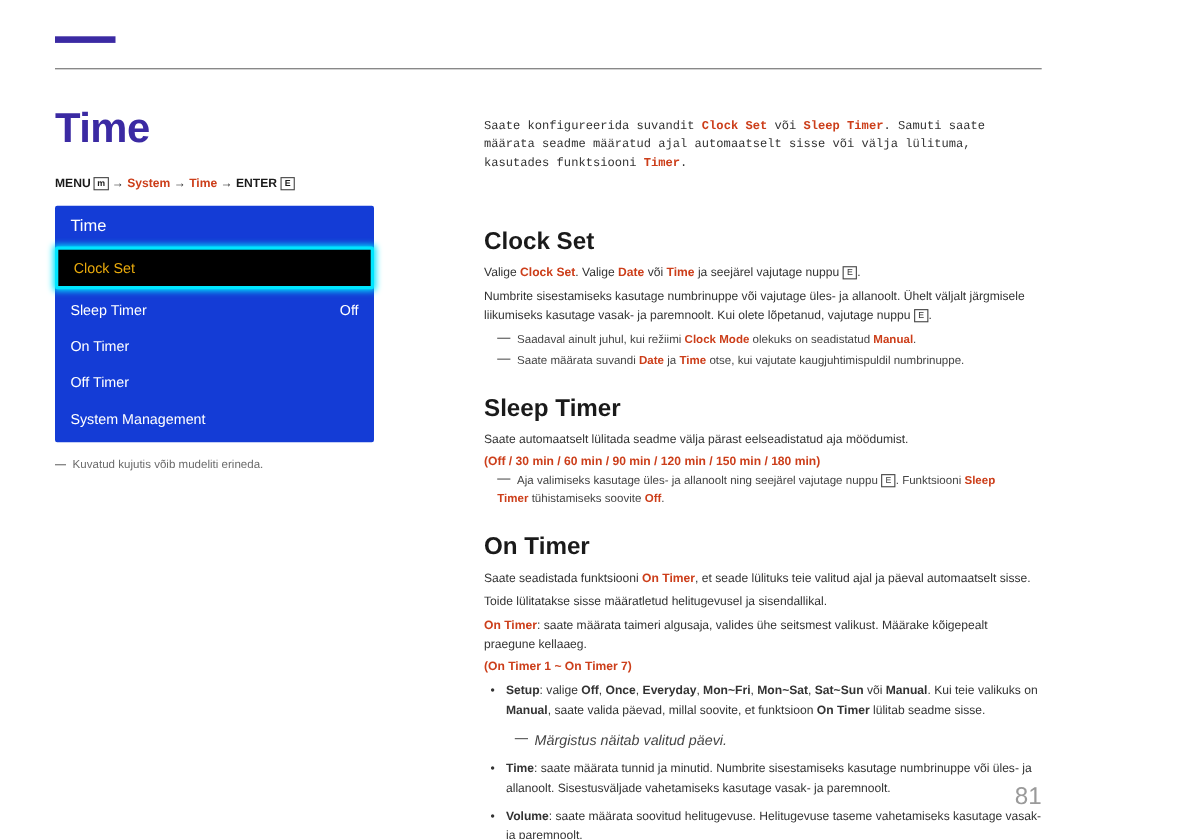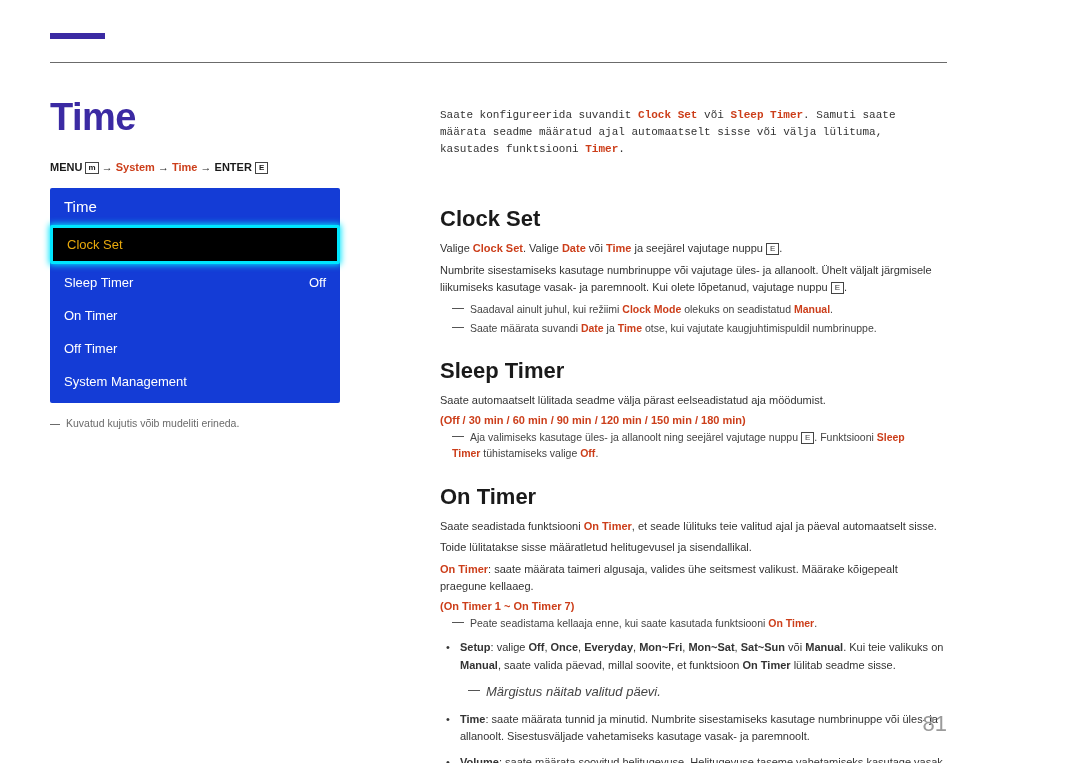--- a/index.html
+++ b/index.html
@@ -86,28 +86,27 @@
       <p class="body">
         <span>Valige </span><b class="red">Clock Set</b><span>. Valige </span><b class="red">Date</b><span> või </span><b class="red">Time</b><span> ja seejärel vajutage nuppu </span><span class="icon-enter">E</span><span>.</span>
       </p>
       <p class="body"><span>Numbrite sisestamiseks kasutage numbrinuppe või vajutage üles- ja allanoolt. Ühelt väljalt järgmisele liikumiseks kasutage vasak- ja paremnoolt. Kui olete lõpetanud, vajutage nuppu </span><span class="icon-enter">E</span><span>.</span></p>
       <p class="note"><span class="bar"></span><span>Saadaval ainult juhul, kui režiimi </span><b class="red">Clock Mode</b><span> olekuks on seadistatud </span><b class="red">Manual</b><span>.</span></p>
       <p class="note"><span class="bar"></span><span>Saate määrata suvandi </span><b class="red">Date</b><span> ja </span><b class="red">Time</b><span> otse, kui vajutate kaugjuhtimispuldil numbrinuppe.</span></p>
 
       <h2>Sleep Timer</h2>
       <p class="body">Saate automaatselt lülitada seadme välja pärast eelseadistatud aja möödumist.</p>
       <p class="opts">(Off / 30 min / 60 min / 90 min / 120 min / 150 min / 180 min)</p>
-      <p class="note"><span class="bar"></span><span>Aja valimiseks kasutage üles- ja allanoolt ning seejärel vajutage nuppu </span><span class="icon-enter">E</span><span>. Funktsiooni </span><b class="red">Sleep Timer</b><span> tühistamiseks valige </span><b class="red">Off</b><span>.</span></p>
+      <p class="note"><span class="bar"></span><span>Aja valimiseks kasutage üles- ja allanoolt ning seejärel vajutage nuppu </span><span class="icon-enter">E</span><span>. Funktsiooni </span><b class="red">Sleep Timer</b><span> tühistamiseks soovite </span><b class="red">Off</b><span>.</span></p>
 
       <h2>On Timer</h2>
       <p class="body"><span>Saate seadistada funktsiooni </span><b class="red">On Timer</b><span>, et seade lülituks teie valitud ajal ja päeval automaatselt sisse.</span></p>
       <p class="body">Toide lülitatakse sisse määratletud helitugevusel ja sisendallikal.</p>
       <p class="body"><b class="red">On Timer</b><span>: saate määrata taimeri algusaja, valides ühe seitsmest valikust. Määrake kõigepealt praegune kellaaeg.</span></p>
       <p class="opts">(On Timer 1 ~ On Timer 7)</p>
-      <p class="note"><span class="bar"></span><span>Peate seadistama kellaaja enne, kui saate kasutada funktsiooni </span><b class="red">On Timer</b><span>.</span></p>
 
       <p class="sub">
         <b class="red">Setup</b><span>: valige </span><b class="red">Off</b><span>, </span><b class="red">Once</b><span>, </span><b class="red">Everyday</b><span>, </span><b class="red">Mon~Fri</b><span>, </span><b class="red">Mon~Sat</b><span>, </span><b class="red">Sat~Sun</b><span> või </span><b class="red">Manual</b><span>. Kui teie valikuks on </span><b class="red">Manual</b><span>, saate valida päevad, millal soovite, et funktsioon </span><b class="red">On Timer</b><span> lülitab seadme sisse.</span>
       </p>
       <p class="subnote"><span class="bar"></span><span>Märgistus näitab valitud päevi.</span></p>
 
       <p class="sub"><b class="red">Time</b><span>: saate määrata tunnid ja minutid. Numbrite sisestamiseks kasutage numbrinuppe või üles- ja allanoolt. Sisestusväljade vahetamiseks kasutage vasak- ja paremnoolt.</span></p>
       <p class="sub"><b class="red">Volume</b><span>: saate määrata soovitud helitugevuse. Helitugevuse taseme vahetamiseks kasutage vasak- ja paremnoolt.</span></p>
       <p class="sub"><b class="red">Source</b><span>: saate valida soovitud sisendallika.</span></p>
     </div>

